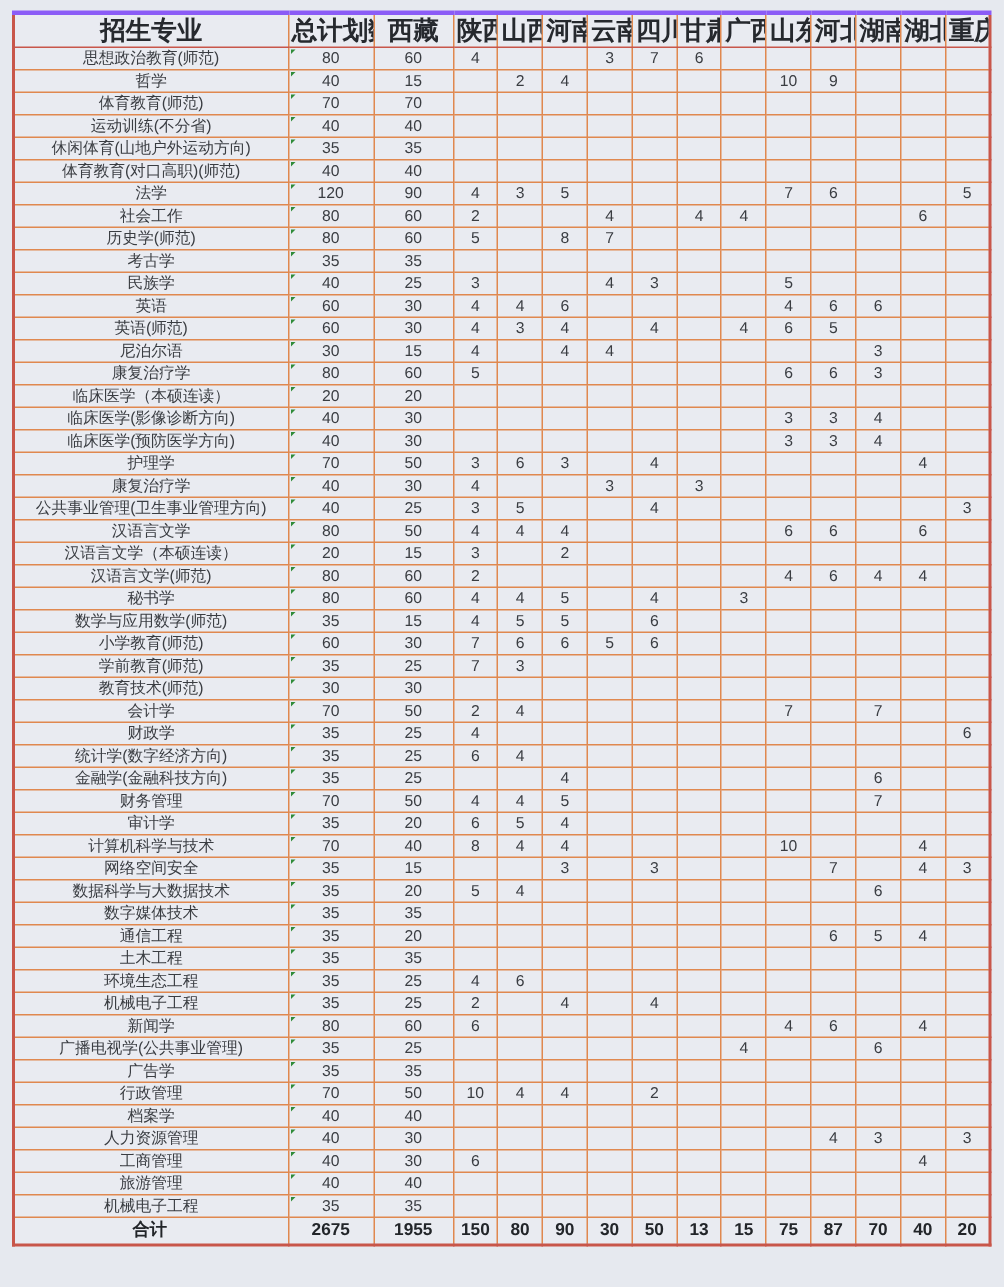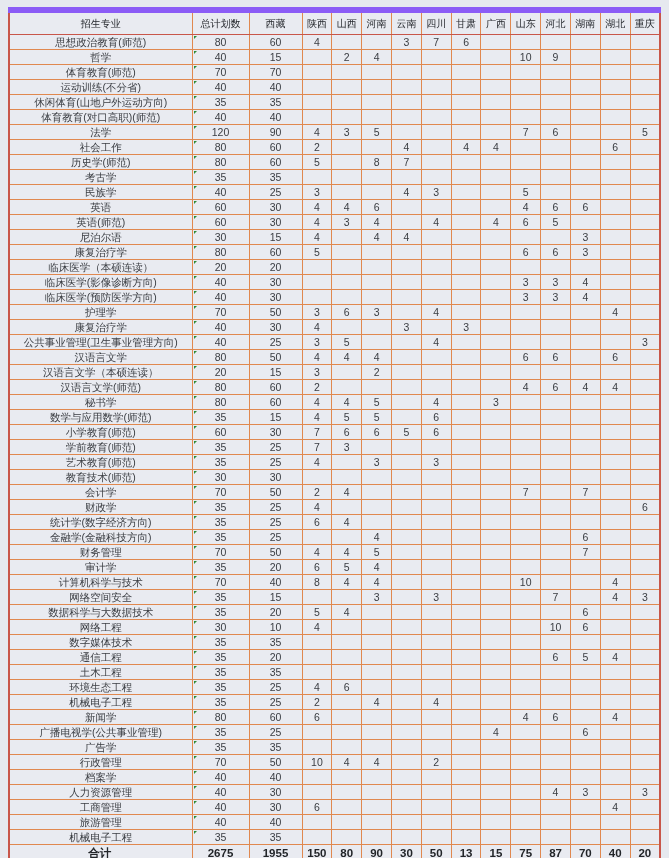--- a/index.html
+++ b/index.html
@@ -22,26 +22,26 @@
     font-size:10.5px;
     line-height:1;
     height:12px;
     padding:1px 2px;
     overflow:hidden;
     white-space:nowrap;
     text-align:center;
     color:#3a3d42;
   }
   table.grid thead th{
-    font-weight:normal;
-    font-size:10px;
+    font-weight:bold;
+    font-size:17px;
     color:#26292e;
     height:19px;
     border-bottom:1px solid #c8564a;
-    border-top:6px solid #8b5cf6;
+    border-top:3px solid #8b5cf6;
   }
   td.major{
     text-align:left;
     padding-left:4px;
     border-top-color:#cd6150;
     border-bottom-color:#cd6150;
     border-left:1px solid #c8564a;
     margin-top:20px;
   }
   td.total-col{position:relative;}
@@ -573,37 +573,20 @@
           <td></td>
           <td></td>
           <td></td>
           <td></td>
           <td></td>
           <td></td>
           <td></td>
           <td></td>
         </tr>
         <tr>
-          <td class="major">艺术教育(师范)</td>
-          <td class="total-col">35</td>
-          <td>25</td>
-          <td>4</td>
-          <td></td>
-          <td>3</td>
-          <td></td>
-          <td>3</td>
-          <td></td>
-          <td></td>
-          <td></td>
-          <td></td>
-          <td></td>
-          <td></td>
-          <td></td>
-        </tr>
-        <tr>
           <td class="major">教育技术(师范)</td>
           <td class="total-col">30</td>
           <td>30</td>
           <td></td>
           <td></td>
           <td></td>
           <td></td>
           <td></td>
           <td></td>
           <td></td>
@@ -755,37 +738,20 @@
           <td>20</td>
           <td>5</td>
           <td>4</td>
           <td></td>
           <td></td>
           <td></td>
           <td></td>
           <td></td>
           <td></td>
           <td></td>
-          <td>6</td>
-          <td></td>
-          <td></td>
-        </tr>
-        <tr>
-          <td class="major">网络工程</td>
-          <td class="total-col">30</td>
-          <td>10</td>
-          <td>4</td>
-          <td></td>
-          <td></td>
-          <td></td>
-          <td></td>
-          <td></td>
-          <td></td>
-          <td></td>
-          <td>10</td>
           <td>6</td>
           <td></td>
           <td></td>
         </tr>
         <tr>
           <td class="major">数字媒体技术</td>
           <td class="total-col">35</td>
           <td>35</td>
           <td></td>
           <td></td>

